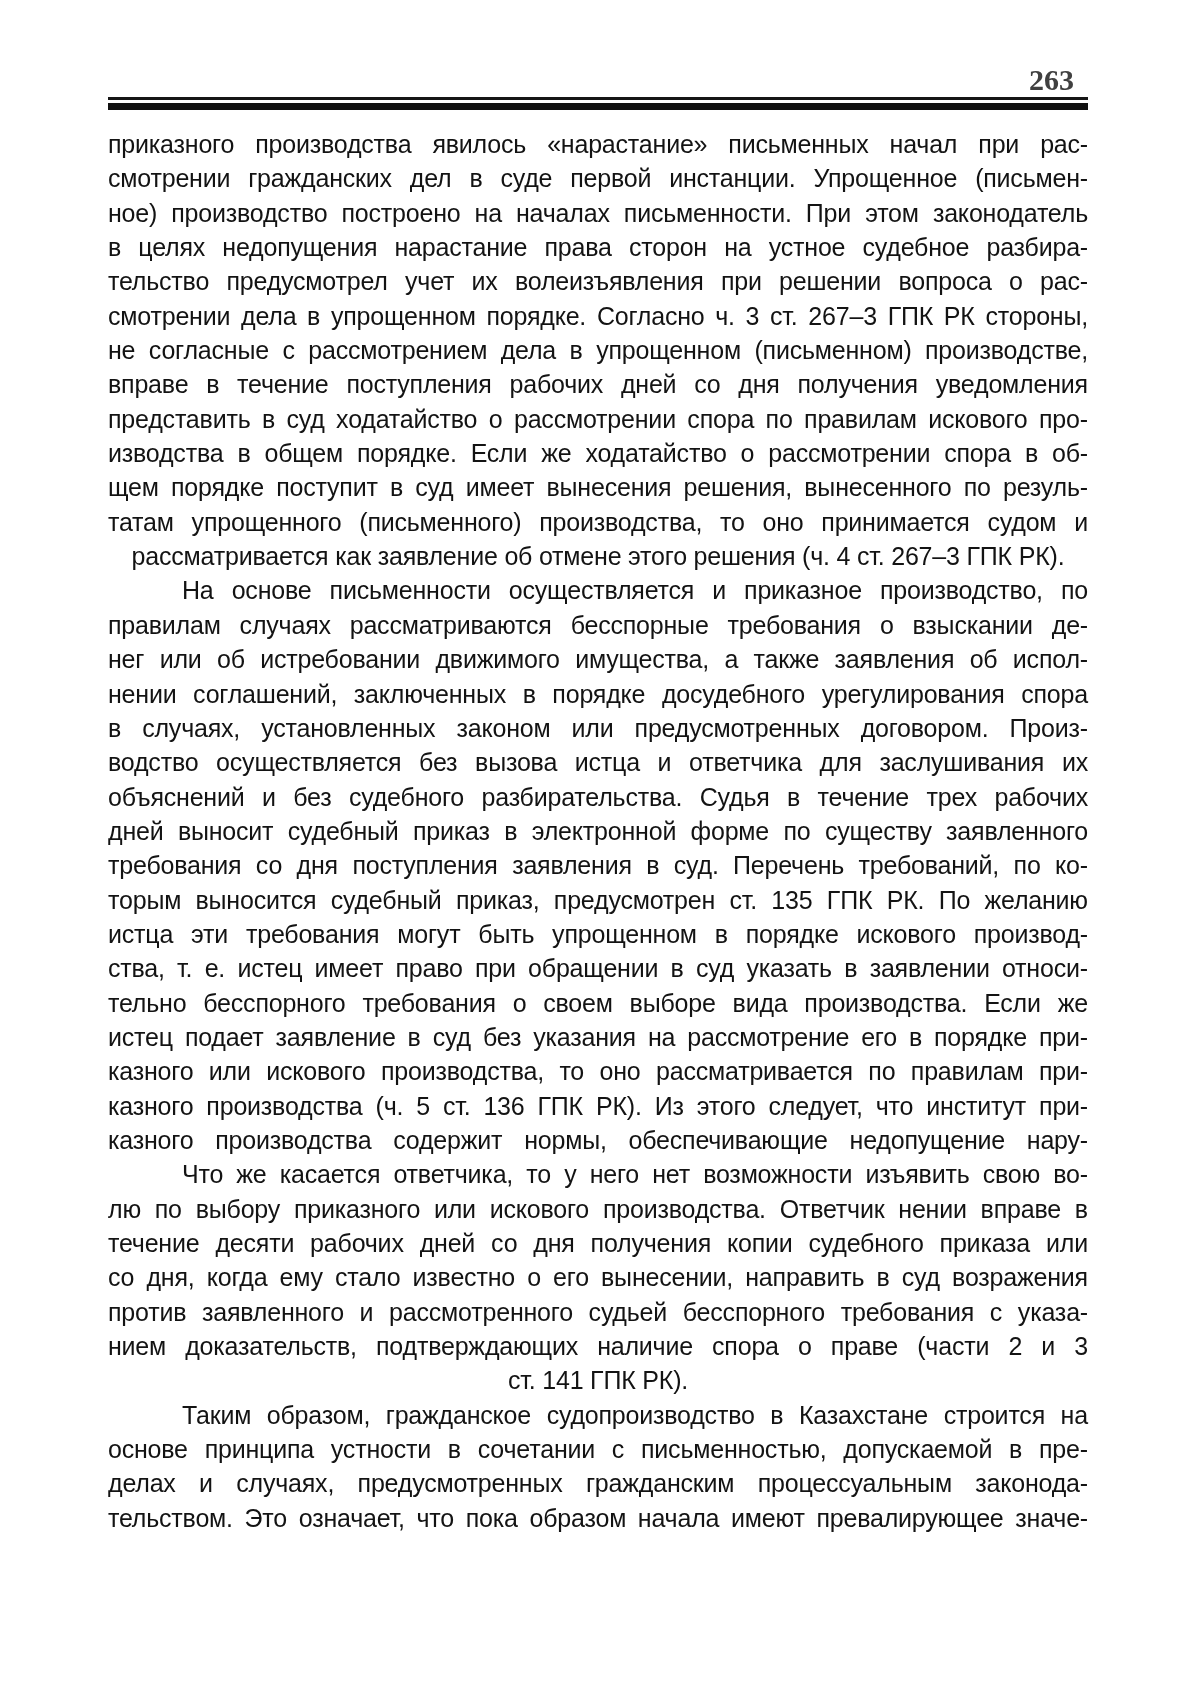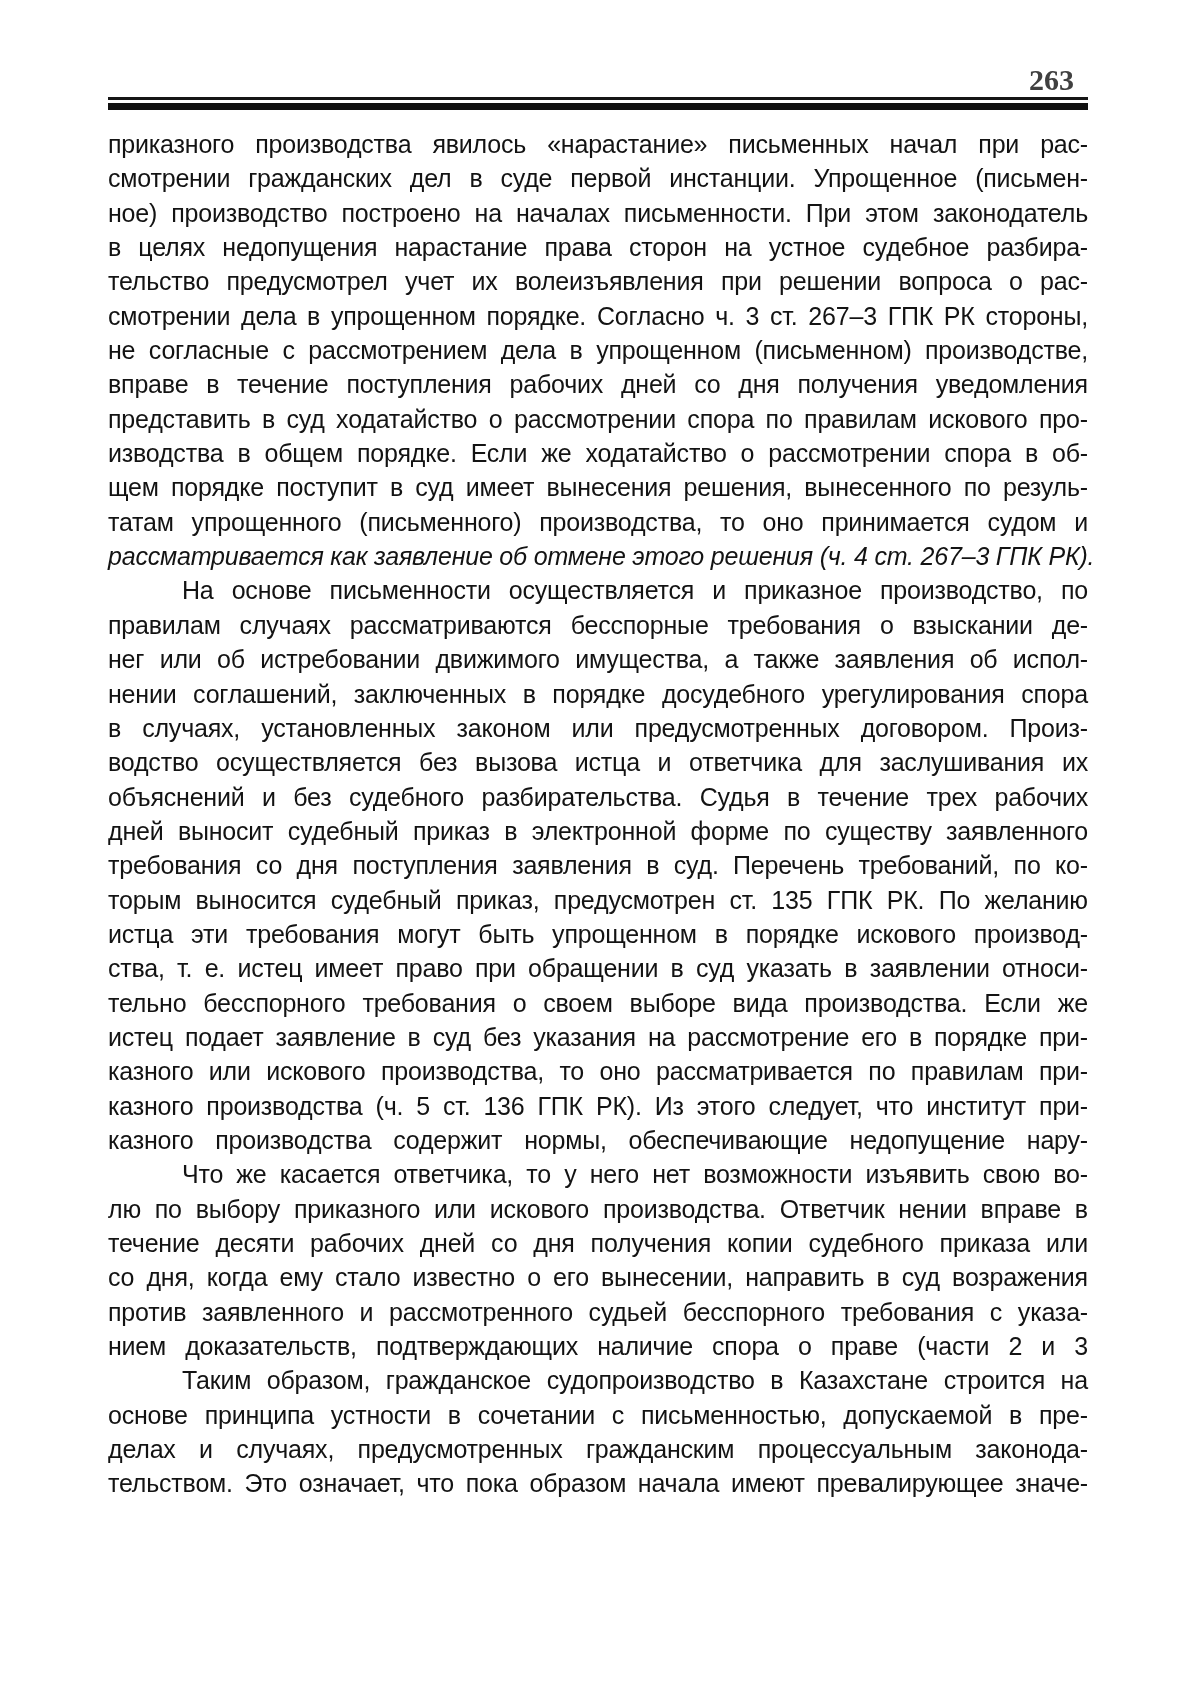--- a/index.html
+++ b/index.html
@@ -50,22 +50,21 @@
     white-space: nowrap;
   }
   .line.just {
     display: flex;
     justify-content: space-between;
     column-gap: 4px;
     align-items: baseline;
   }
   .line.flush {
     display: block;
-    text-align: left;
-    font-style: italic;
+    text-align: center;
   }
   .line.indent { padding-left: 74px; }
 </style>
 </head>
 <body>
 
 <div class="page">
 
   <div class="header">
     <div class="page-number">263</div>
@@ -507,20 +506,21 @@
           <span>подтверждающих</span>
           <span>наличие</span>
           <span>спора</span>
           <span>о</span>
           <span>праве</span>
           <span>(части</span>
           <span>2</span>
           <span>и</span>
           <span>3</span>
         </div>
+        <div class="line flush">ст. 141 ГПК РК).</div>
       </div>
       <div class="paragraph">
         <div class="line just indent">
           <span>Таким</span>
           <span>образом,</span>
           <span>гражданское</span>
           <span>судопроизводство</span>
           <span>в</span>
           <span>Казахстане</span>
           <span>строится</span>

